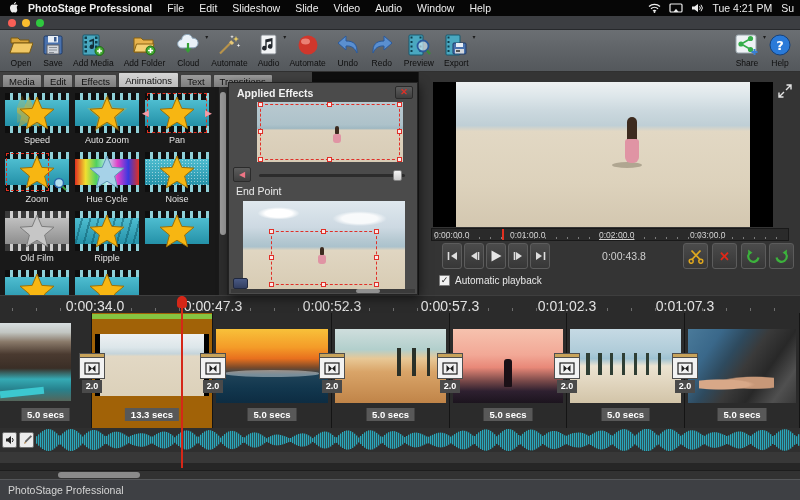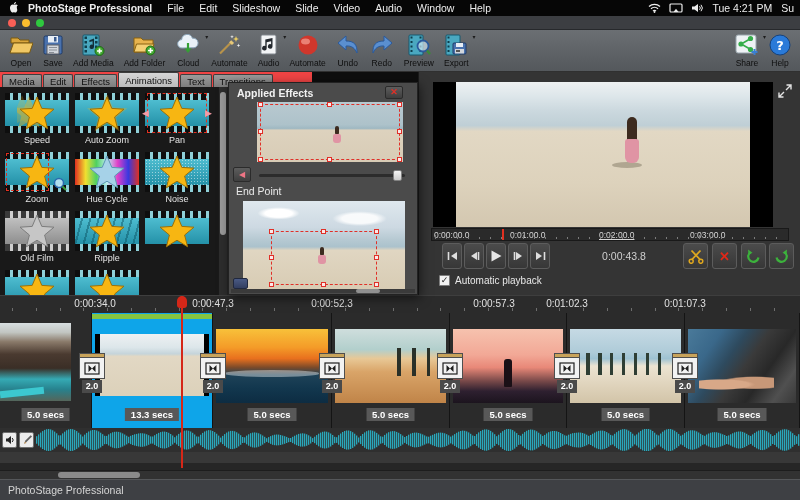--- a/index.html
+++ b/index.html
@@ -27,21 +27,21 @@
   
   .toolbar{position:absolute;top:30px;left:0;width:800px;height:42px;background:linear-gradient(#6b6f73,#54585c);border-bottom:1px solid #303030;display:flex;padding:1px 4px 0;z-index:28}
   #toolbar-left,#toolbar-right{display:flex;align-items:stretch}
   #toolbar-right{margin-left:auto}
   .tb-btn{position:relative;display:flex;flex-direction:column;align-items:center;justify-content:flex-start;padding:2px 5px 1px;color:#0e0e0e;font-size:8.5px;cursor:default}
   .tb-icon{height:24px;display:flex;align-items:center}
   .tb-label{margin-top:1px;white-space:nowrap}
   .tb-caret{position:absolute;top:2px;right:-2px;font-size:6px;color:#1c1c1c}
 
   
-  .tabstrip{position:absolute;top:72px;left:0;width:418px;height:15px;background:#ef4444;display:flex;align-items:flex-end;padding-left:2px;z-index:5}
+  .tabstrip{position:absolute;top:72px;left:0;width:418px;height:15px;background:#404040;display:flex;align-items:flex-end;padding-left:2px;z-index:5}
   .tabstrip::after{content:"";position:absolute;right:0;top:0;bottom:0;width:106px;background:#0e0e0e}
   .tab{background:linear-gradient(#9b9b9b,#7d7d7d);color:#101010;font-size:9.5px;padding:1px 6px 0;margin-right:1px;border:1px solid #3e3e3e;border-bottom:none;border-radius:2px 2px 0 0;height:13px;white-space:nowrap}
   .tab.active{background:linear-gradient(#d6d6d6,#bcbcbc);height:15px;padding-top:2px}
 
   
   .effects-panel{position:absolute;top:87px;left:0;width:218px;height:208px;background:#191919;overflow:hidden;display:flex;flex-wrap:wrap;align-content:flex-start;padding:6px 0 0 2px;z-index:4}
   .fx-tile{display:flex;flex-direction:column;align-items:center;width:70px;height:56px;margin-bottom:3px}
   .fx-thumb{position:relative;width:64px;height:40px}
   .fx-strip{position:absolute;left:0;right:0;height:7px;background:repeating-linear-gradient(90deg,#0e0e0e 0 5px,#8fd0d8 5px 8px);z-index:1}
   .fx-strip.top{top:0}.fx-strip.bot{bottom:0}
@@ -86,21 +86,21 @@
   .eb{width:25px;height:26px;background:linear-gradient(#4b4b4b,#373737);border:1px solid #5c5c5c;border-radius:3px;display:flex;align-items:center;justify-content:center;line-height:0}
   .eb.delete{color:#e02818;font-size:13px;font-weight:bold;line-height:1}
   .eb.sep{margin-left:8px}
   .eb+.eb{margin-left:4px}
   .eb.sep+.eb{margin-left:3px}
   .auto-playback{position:absolute;left:20px;top:203px;display:flex;align-items:center;gap:5px;color:#e8e8e8;font-size:10px}
   .cb{width:11px;height:11px;background:#f2f2f2;border:1px solid #7e7e7e;border-radius:1px;display:flex;align-items:center;justify-content:center;font-size:9px;color:#1a1a1a;line-height:1}
 
   
   .applied-panel{position:absolute;left:228px;top:82px;width:190px;height:213px;background:#4b4b4b;border:1px solid #222;box-shadow:2px 3px 10px rgba(0,0,0,.55);z-index:10}
-  .ap-header{height:17px;display:flex;align-items:center;justify-content:space-between;padding:2px 14px 0 8px}
+  .ap-header{height:17px;display:flex;align-items:center;justify-content:space-between;padding:2px 4px 0 8px}
   .ap-title{font-size:10.5px;font-weight:bold;color:#f2f2f2}
   .ap-close{width:18px;height:13px;background:linear-gradient(#5d5d5d,#3e3e3e);border:1px solid #2a2a2a;border-radius:2px;color:#e03028;font-size:9px;font-weight:bold;display:flex;align-items:center;justify-content:center;line-height:1}
   .ap-thumb{position:absolute;overflow:visible}
   .ap-start-thumb{left:28px;top:19px;width:146px;height:60px;background:linear-gradient(180deg,#b9c9d0 0%,#adc2ca 38%,#9fb8c2 44%,#ddd2be 47%,#d8ccb6 100%)}
   .ap-end-thumb{left:14px;top:118px;width:162px;height:88px;background:linear-gradient(180deg,#dfe8ee 0%,#cdd9e2 30%,#b6c9d2 44%,#abc2cc 52%,#e0d6c2 56%,#d8ccb4 100%)}
   .ap-end-thumb::before{content:"";position:absolute;inset:0;background:radial-gradient(ellipse 34px 10px at 22% 14%,#fff 40%,transparent 62%),radial-gradient(ellipse 44px 12px at 72% 20%,rgba(255,255,255,.85) 40%,transparent 62%)}
   .sel-rect{position:absolute;border:1px dashed #e03028}
   .sr-start{inset:2px 3px}
   .sr-end{left:28px;top:30px;width:106px;height:54px}
   .handle{position:absolute;width:5px;height:5px;background:#fbe9e9;border:1px solid #e03028}
@@ -112,28 +112,28 @@
   .mini-figure::after{content:"";position:absolute;left:0;top:8px;width:8px;height:9px;background:#e094a4;border-radius:2px 2px 3px 3px}
   .ap-back-btn{position:absolute;left:4px;top:84px;width:18px;height:15px;background:linear-gradient(#5d5d5d,#3f3f3f);border:1px solid #2b2b2b;border-radius:2px;display:flex;align-items:center;justify-content:center;color:#ee7585;font-size:8px;line-height:1}
   .ap-slider{position:absolute;left:30px;right:12px;top:91px;height:3px;background:#2c2c2c;border-radius:2px}
   .ap-slider-thumb{position:absolute;right:3px;top:-4px;width:9px;height:11px;background:linear-gradient(#f4f4f4,#cccccc);border:1px solid #828282;border-radius:2px}
   .ap-endpoint-label{position:absolute;left:7px;top:102px;font-size:10.5px;color:#eaeaea}
   .ap-corner-btn{position:absolute;left:4px;bottom:5px;width:15px;height:11px;background:linear-gradient(#4a5a84,#323e60);border:1px solid #20283e;border-radius:2px}
   .ap-hscroll{position:absolute;left:2px;right:2px;bottom:1px;height:4px;background:#3a3a3a}
   .ap-hscroll-thumb{position:absolute;left:68%;width:13%;height:100%;background:#909090;border-radius:2px}
 
   
-  .tl-ruler{position:absolute;top:295px;left:0;width:800px;height:18px;background:#2b2b2b;border-top:1px solid #3e3e3e;color:#e2e2e2;font-size:10px;z-index:6}
+  .tl-ruler{position:absolute;top:295px;left:0;width:800px;height:18px;background:#2b2b2b;border-top:1px solid #3e3e3e;color:#e2e2e2;font-size:14px;z-index:6}
   .tl-lab{position:absolute;top:2px;transform:translateX(-50%);white-space:nowrap}
   .tl-tick{position:absolute;bottom:2px;width:1px;height:3px;background:#6e6e6e}
 
   
   .clips{position:absolute;top:313px;left:0;width:800px;height:115px;background:#242424;display:flex;z-index:5}
   .clip-cell{position:relative;height:100%;border-right:1px solid #141414;background:#2b2b2b}
-  .clip-cell.selected{background:#0ea5e9}
+  .clip-cell.selected{background:#a16207}
   .sel-topbar{position:absolute;top:1px;left:0;right:0;height:5px;background:#86c441}
   .clip-thumb{position:absolute;left:3px;right:3px;top:16px;height:74px;overflow:hidden}
   .clip-thumb.first{left:0;right:20px;top:10px;height:78px}
   .clip-thumb.letterbox{top:21px;height:62px;background:#000;padding:0 5px}
   .clip-inner{position:absolute;left:5px;right:5px;top:0;bottom:0;background:linear-gradient(180deg,#eef1f2 0%,#dce6ea 22%,#c5d4da 32%,#e2d8c4 36%,#dcd1ba 100%)}
   .clip-dur{position:absolute;bottom:7px;left:50%;transform:translateX(-50%);background:#585858;color:#fff;font-size:9.5px;font-weight:bold;padding:1px 6px;white-space:nowrap;z-index:3}
   .th-van-interior{background:linear-gradient(180deg,#d8dee0 0%,#c2c6c2 12%,#8a7a6a 24%,#4a3a30 40%,#3a2e26 58%,#35aab4 72%,#27828e 85%,#55655a 100%)}
   .th-van-interior::after{content:"";position:absolute;left:0;bottom:7%;width:62%;height:9%;background:#3cc8d0;transform:rotate(-6deg)}
   .th-surfer-sunset{background:linear-gradient(180deg,#f8c13a 0%,#f49b28 25%,#e8701e 40%,#7a4a2a 52%,#1e4258 62%,#12374e 80%,#0d2c42 100%)}
   .th-surfer-sunset::after{content:"";position:absolute;left:8%;top:56%;width:84%;height:9%;background:rgba(255,255,255,.4);border-radius:50%}
@@ -691,21 +691,21 @@
     <div class="ap-corner-btn"></div>
     <div class="ap-hscroll">
         <div class="ap-hscroll-thumb"></div>
       </div>
   </div>
 
   <div class="tl-ruler" id="tl-ruler">
       <span class="tl-lab" style="left: 95px;">0:00:34.0</span>
       <span class="tl-lab" style="left: 213px;">0:00:47.3</span>
       <span class="tl-lab" style="left: 332px;">0:00:52.3</span>
-      <span class="tl-lab" style="left: 450px; margin-left: 44px;">0:00:57.3</span>
+      <span class="tl-lab" style="left: 450px;">0:00:57.3</span>
       <span class="tl-lab" style="left: 567px;">0:01:02.3</span>
       <span class="tl-lab" style="left: 685px;">0:01:07.3</span>
       <div class="tl-tick" style="left: 12px;"></div>
       <div class="tl-tick" style="left: 35.8px;"></div>
       <div class="tl-tick" style="left: 59.6px;"></div>
       <div class="tl-tick" style="left: 83.4px;"></div>
       <div class="tl-tick" style="left: 107.2px;"></div>
       <div class="tl-tick" style="left: 131px;"></div>
       <div class="tl-tick" style="left: 154.8px;"></div>
       <div class="tl-tick" style="left: 178.6px;"></div>

